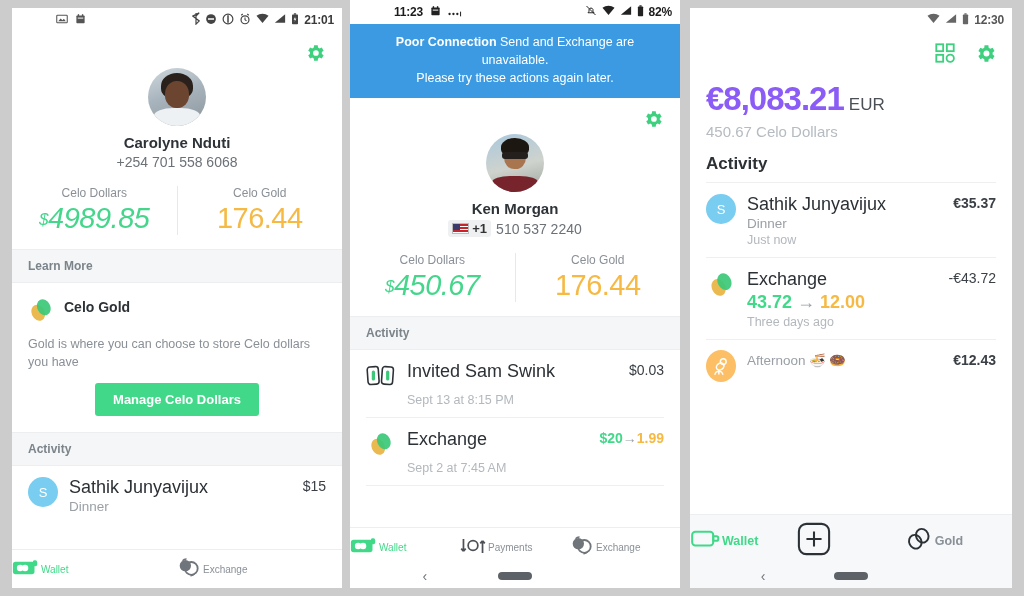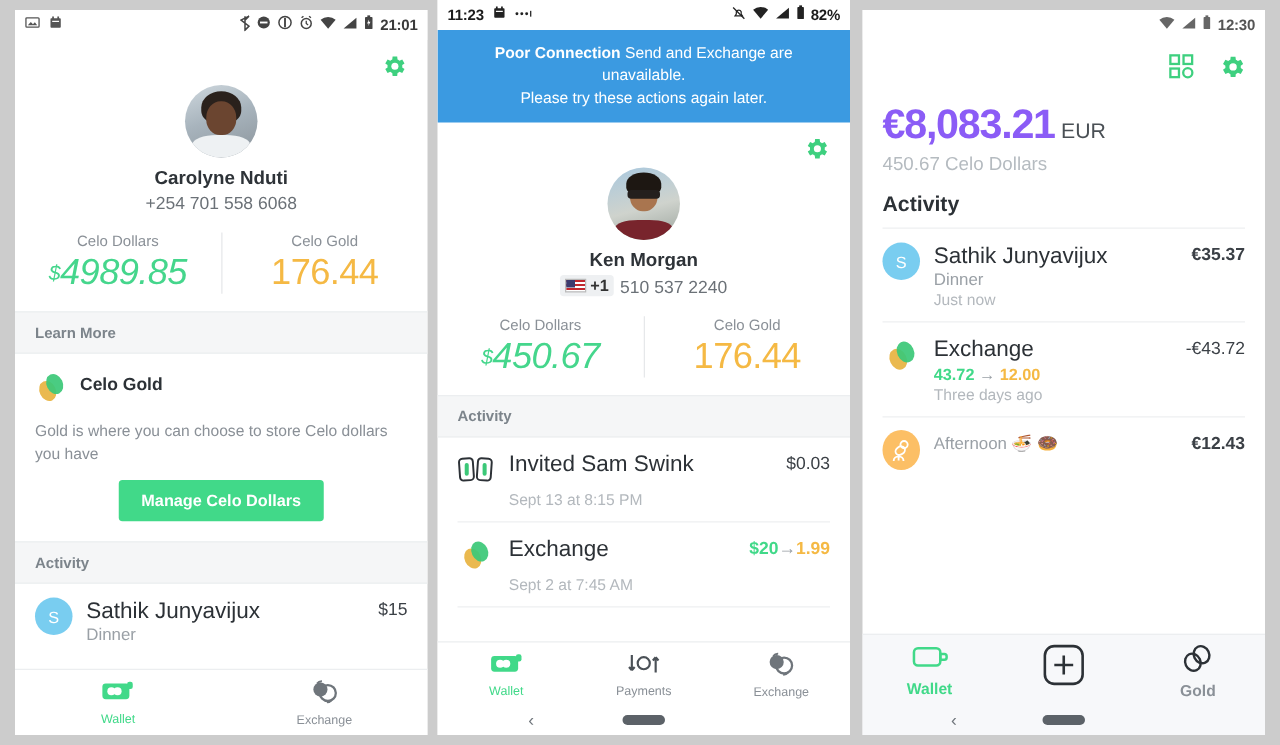--- a/index.html
+++ b/index.html
@@ -15,21 +15,21 @@
   #phone1 { left:12px;  top:8px;  width:330px; height:580px; }
   #phone2 { left:350px; top:0px;  width:330px; height:588px; }
   #phone3 { left:690px; top:8px;  width:322px; height:580px; }
 
   
   .statusbar {
     height:24px; display:flex; align-items:center;
     padding:0 8px; font-size:11.5px; color:#3a3a3a;
     background:#ffffff; font-weight:bold;
   }
-  .sb-left { display:flex; align-items:center; gap:7px; }
+  .sb-left { display:flex; align-items:flex-end; gap:7px;margin-left:36px; }
   .sb-right { margin-left:auto; display:flex; align-items:center; gap:5px; }
   .sb-icn { display:inline-block; line-height:1; font-weight:normal; }
   .sb-time { font-size:12px; font-weight:bold; letter-spacing:-.2px; }
   .sb2 { color:#1c1c1c; }
   .sb3 { color:#555; justify-content:flex-end; }
 
   
   .banner {
     background:#3b9ae1; color:#ffffff; text-align:center;
     padding:9px 16px 11px; font-size:12.5px; line-height:1.45;
@@ -116,41 +116,41 @@
     color:#ffffff; font-size:13px; display:flex; align-items:center;
     justify-content:center; }
   .circ-org { width:32px; height:32px; border-radius:50%; background:#fcbf65;
     display:flex; align-items:center; justify-content:center; }
   .act-body { flex:1; min-width:0; }
   .act-title { font-size:18px; font-weight:normal; color:#2c3136; }
   .act-sub { font-size:13.5px; color:#9aa0a6; margin-top:1px; }
   .act-sub2 { font-size:12.5px; color:#b3b8bd; margin-top:2px; }
   .act-amt { font-size:14px; color:#3b4046; white-space:nowrap; padding-top:1px; }
   .act-amt.bold { font-weight:bold; }
-  .exch-pair { font-size:13px; margin-top:2px; }
+  .exch-pair { font-size:18px; margin-top:2px; }
   .exch-pair .g { color:#41d989; font-weight:bold; }
   .exch-pair .y { color:#f5b944; font-weight:bold; }
   .exch-pair .ar { color:#9aa0a6; }
   .amt-exch .g { color:#41d989; font-weight:bold; font-size:14px; }
   .amt-exch .y { color:#f5b944; font-weight:bold; font-size:14px; }
   .amt-exch .ar { color:#9aa0a6; }
   .hr-line { height:1px; background:#eeeff1; margin:0 16px; }
 
   
   .big-bal { padding:16px 16px 0; }
   .big-bal .amt { font-size:33px; font-weight:bold; color:#8b5cf6; letter-spacing:-1px; }
   .big-bal .unit { font-size:17px; color:#4a5055; margin-left:5px; }
   .big-bal .sub { font-size:15px; color:#b5bbc0; margin-top:5px; }
 
   
   .tabbar { position:absolute; left:0; right:0; bottom:0; background:#ffffff;
     border-top:1px solid #eceef0; }
   .tabbar.grayed { background:#f7f8fa; }
   .tabs { display:flex; }
-  .tab { flex:1; display:flex; flex-direction:column; align-items:center;
+  .tab { flex:1; display:flex; flex-direction:row; align-items:center;
     gap:2px; padding:7px 0 6px; cursor:pointer; }
   .tab-lbl { font-size:10px; color:#8a9097; }
   .tab.active .tab-lbl { color:#41d989; }
   .tab-lbl.big { font-size:12.5px; font-weight:bold; }
   .sysnav { display:flex; align-items:center; justify-content:center;
     gap:0; padding:6px 0 8px; position:relative; }
   .sys-back { position:absolute; left:22%; color:#6f757b; font-size:14px; }
   .sys-pill { width:34px; height:8px; border-radius:5px; background:#5c6268; }
 </style>
 </head>

